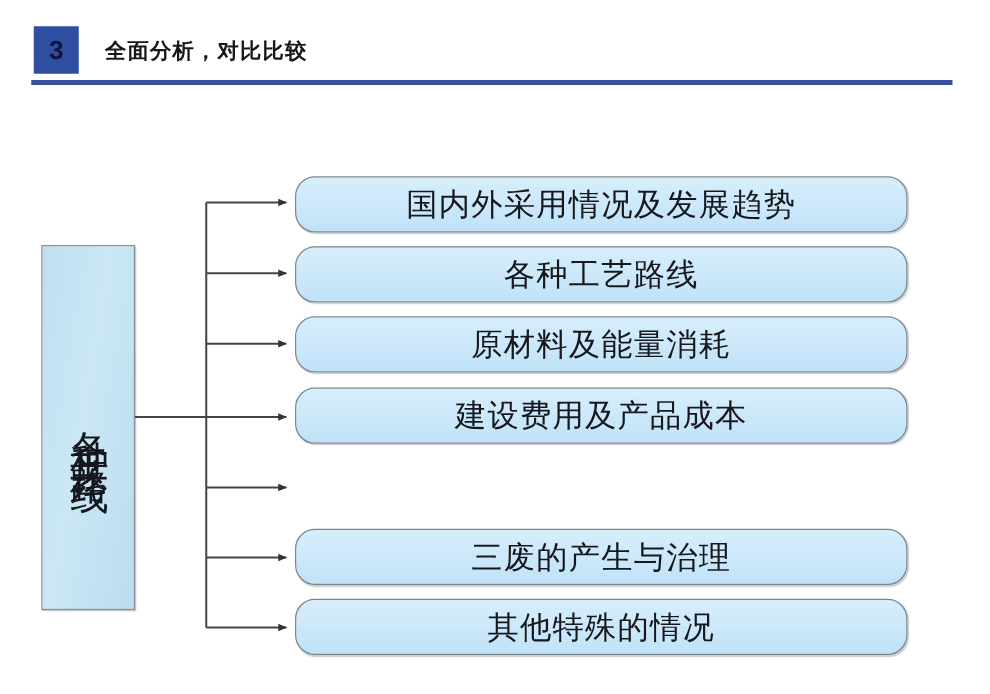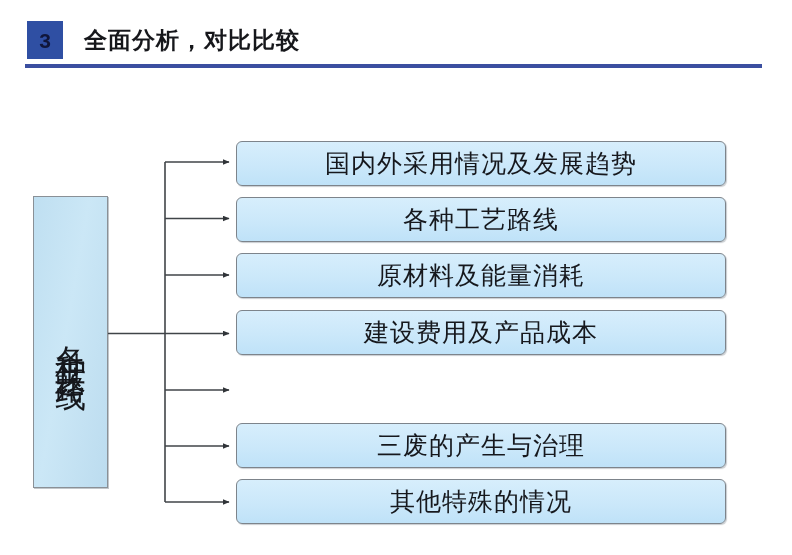--- a/index.html
+++ b/index.html
@@ -36,21 +36,21 @@
     justify-content: center;
     line-height: 1;
   }
   #header-title {
     position: absolute;
     left: 84px;
     top: 22px;
     height: 36px;
     display: flex;
     align-items: center;
-    font-size: 23px;
+    font-size: 17px;
     font-weight: bold;
     color: #16171b;
     letter-spacing: 1px;
     white-space: nowrap;
   }
   #header-rule {
     position: absolute;
     left: 25px;
     top: 64px;
     width: 737px;
@@ -95,21 +95,21 @@
   }
 
   
   .leaf-box {
     position: absolute;
     left: 236px;
     width: 490px;
     height: 45px;
     box-sizing: border-box;
     border: 1px solid #7d848b;
-    border-radius: 6px;
+    border-radius: 16px;
     background: linear-gradient(180deg, #d7eefc 0%, #cbe8fa 55%, #bfe2f8 100%);
     box-shadow: 1px 1px 1px rgba(120,130,140,0.40);
     display: flex;
     align-items: center;
     justify-content: center;
   }
   .leaf-label {
     font-family: "DejaVu Serif", "Liberation Serif", serif;
     font-size: 25px;
     color: #16181d;

